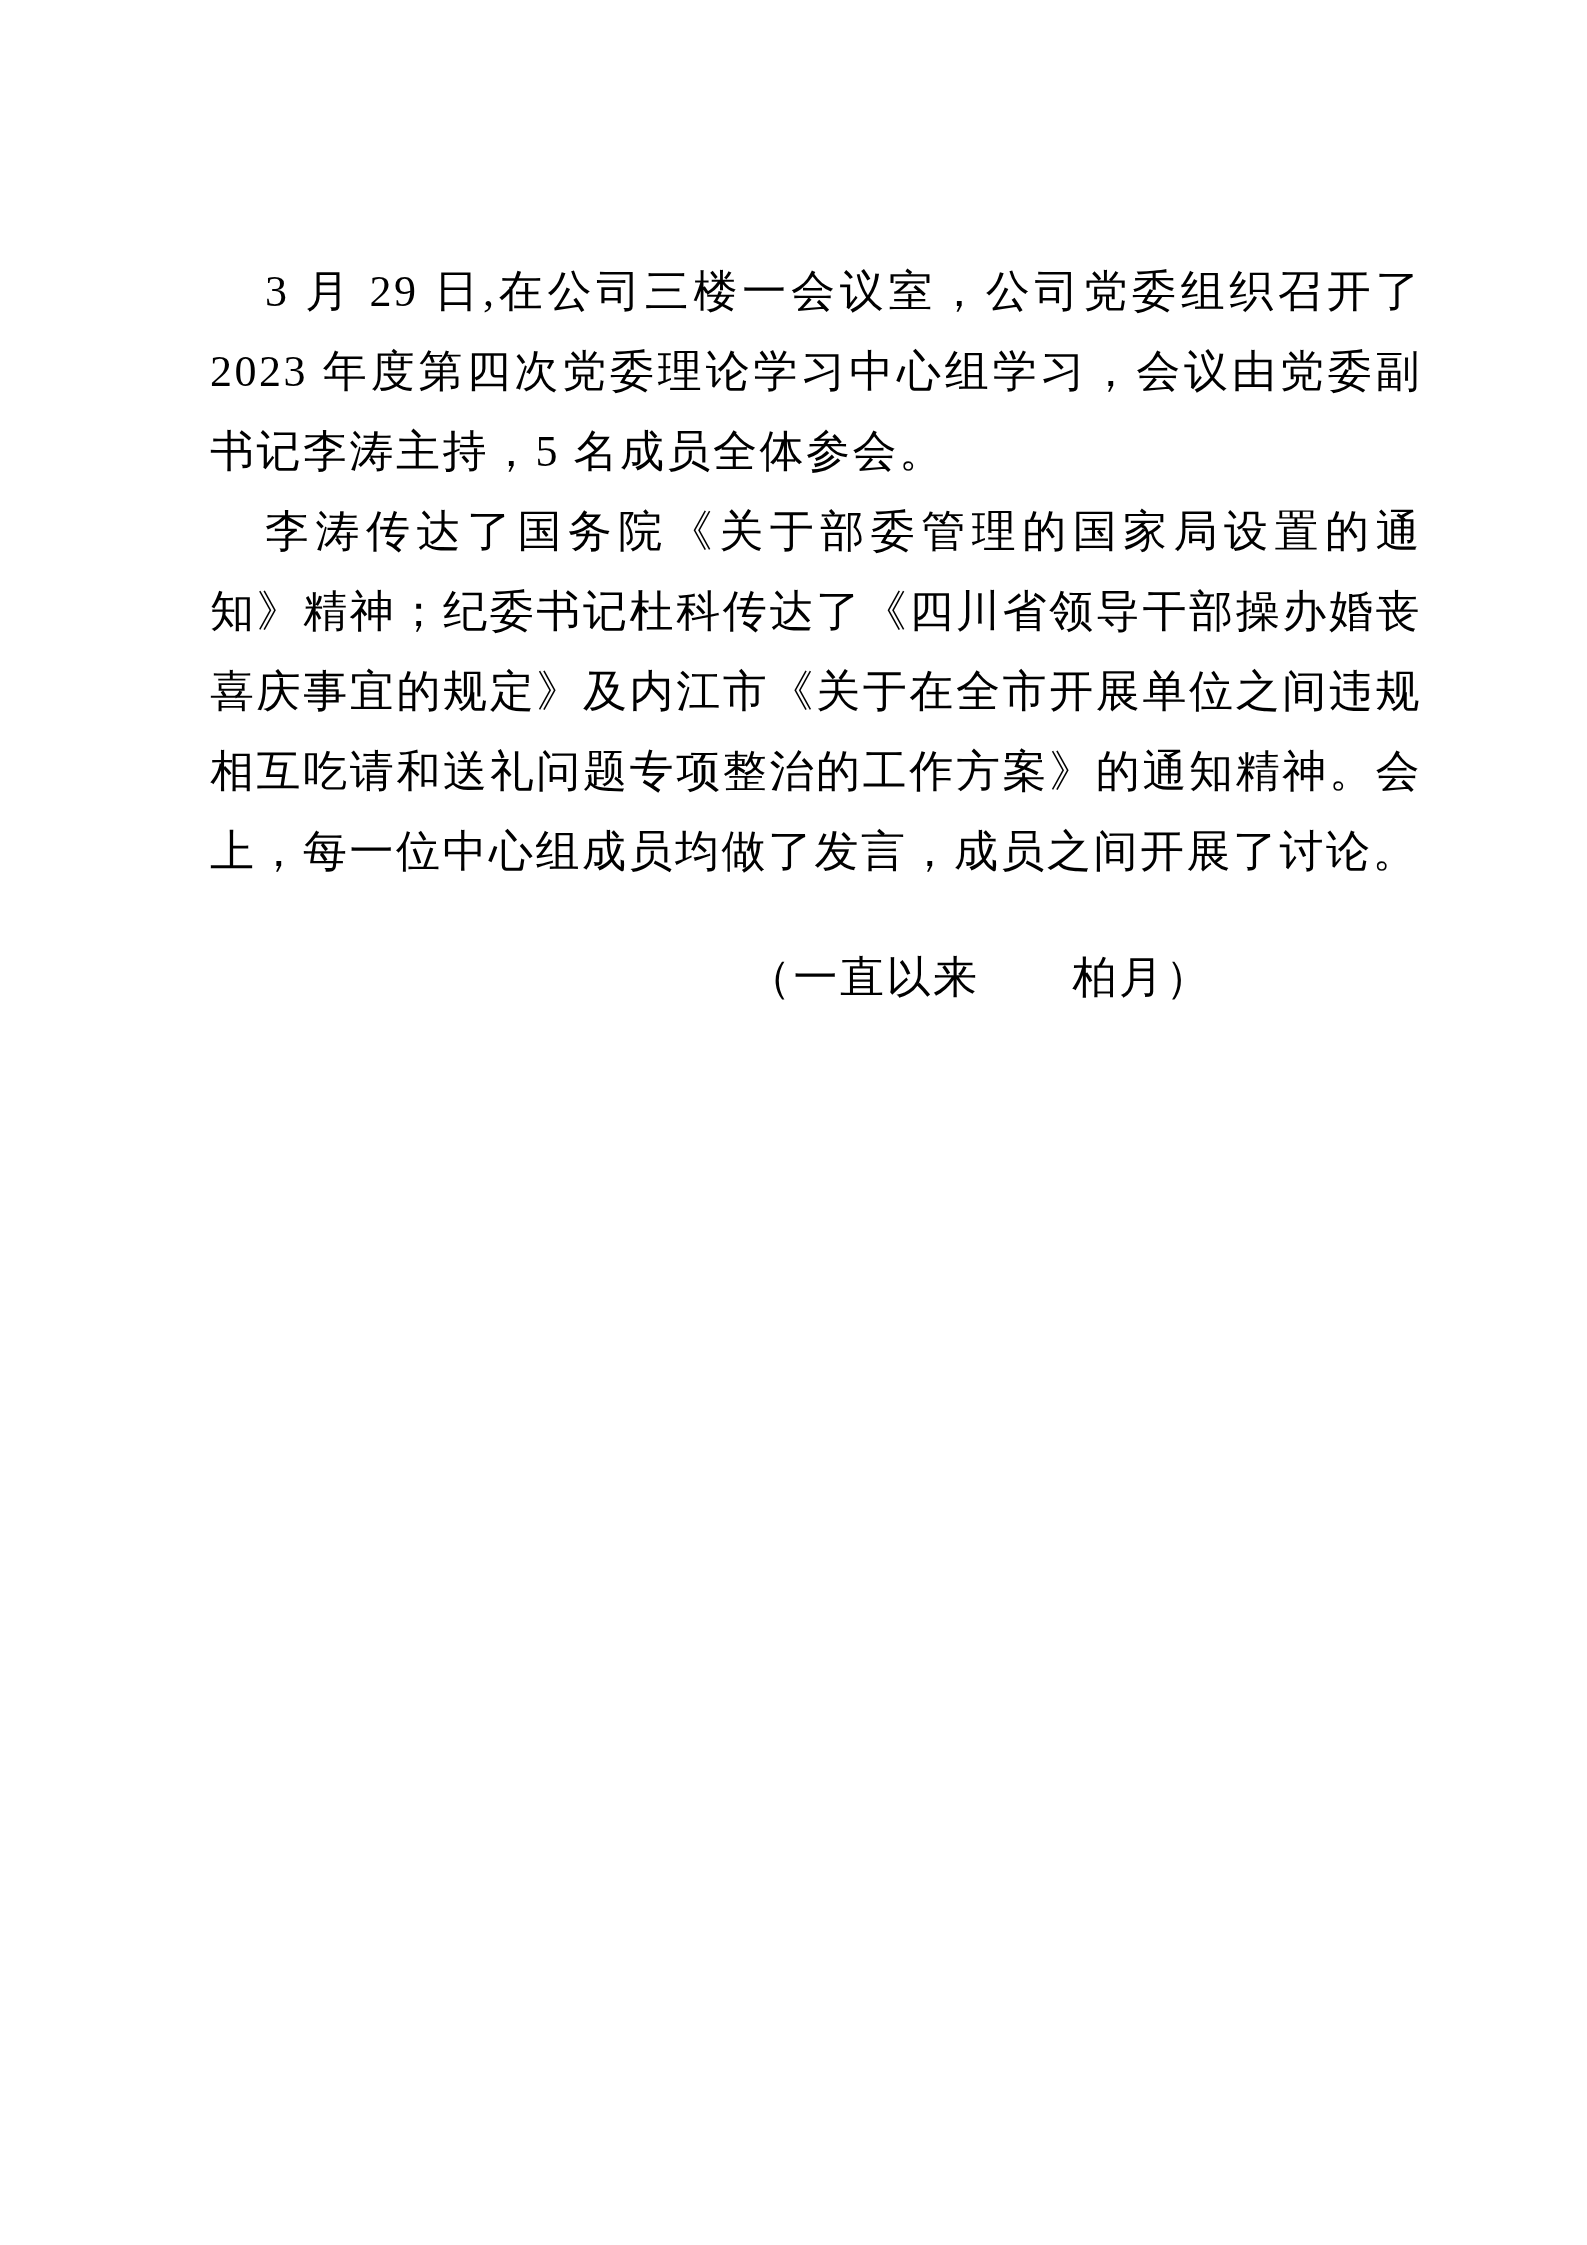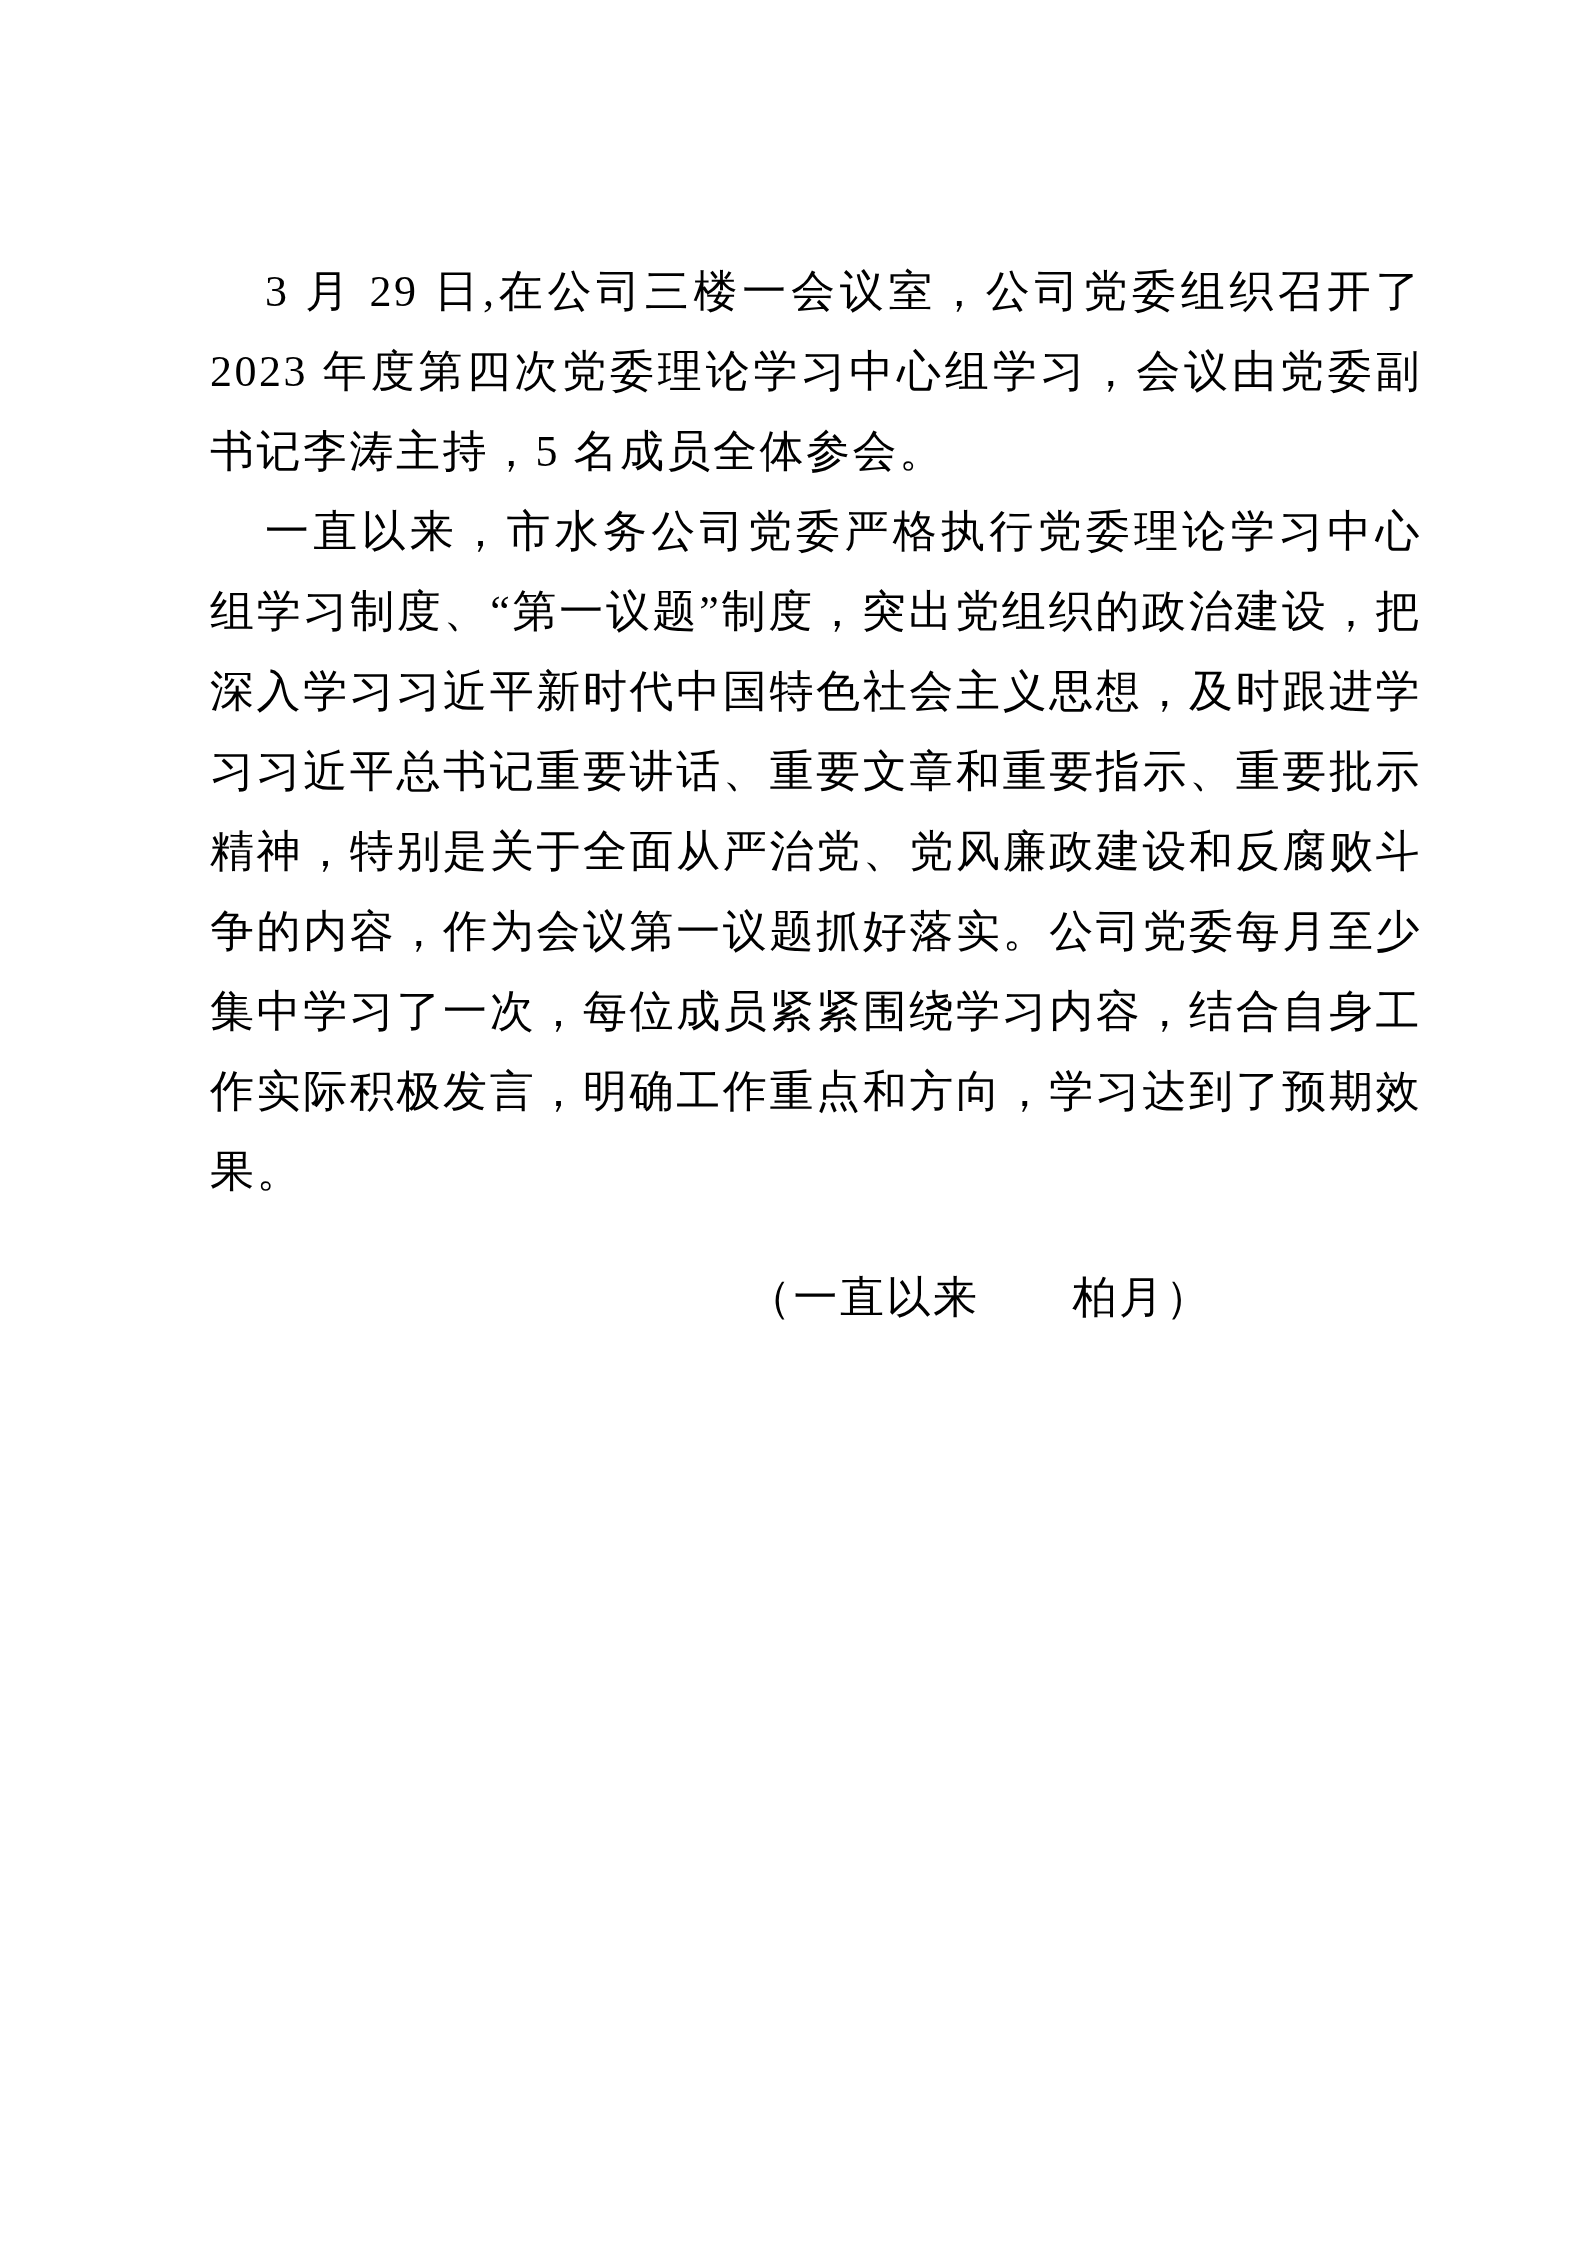--- a/index.html
+++ b/index.html
@@ -50,17 +50,17 @@
     font-family: "DejaVu Sans", "Liberation Sans", sans-serif;
     letter-spacing: 4px;
   }
 </style>
 </head>
 <body>
 
 <div class="page">
   <div class="content">
     <p class="body-para">3 月 29 日,在公司三楼一会议室，公司党委组织召开了 2023 年度第四次党委理论学习中心组学习，会议由党委副书记李涛主持，5 名成员全体参会。</p>
-    <p class="body-para">一直以来，市水务公司党委严格执行党委理论学习中心组学习制度、“第一议题”制度，突出党组织的政治建设，把深入学习习近平新时代中国特色社会主义思想，及时跟进学习习近平总书记重要讲话、重要文章和重要指示、重要批示精神，特别是关于全面从严治党、党风廉政建设和反腐败斗争的内容，作为会议第一议题抓好落实。公司党委每月至少集中学习了一次，每位成员紧紧围绕学习内容，结合自身工作实际积极发言，明确工作重点和方向，学习达到了预期效果。</p>
+    <p class="body-para">李涛传达了国务院《关于部委管理的国家局设置的通知》精神；纪委书记杜科传达了《四川省领导干部操办婚丧喜庆事宜的规定》及内江市《关于在全市开展单位之间违规相互吃请和送礼问题专项整治的工作方案》的通知精神。会上，每一位中心组成员均做了发言，成员之间开展了讨论。</p>
     <p class="signature">（一直以来　　柏月）</p>
   </div>
   <div class="page-number">- 1 -</div>
 </div>
 
 </body></html>

